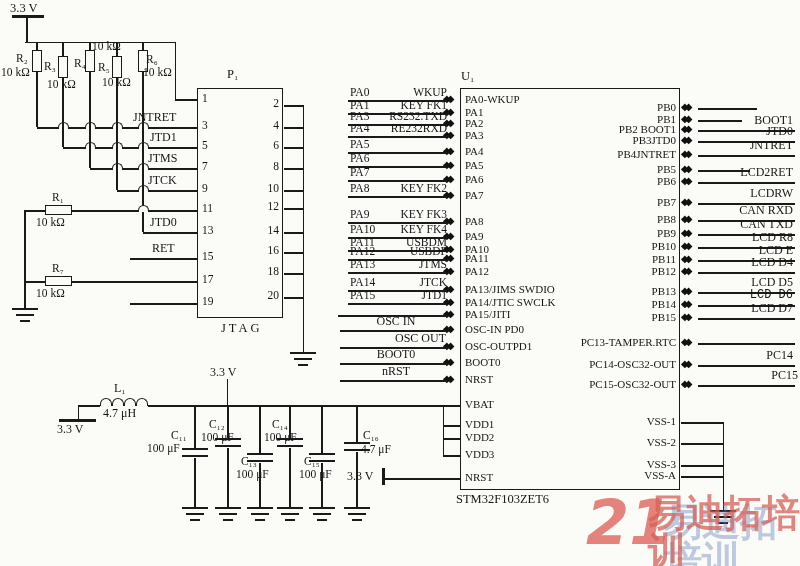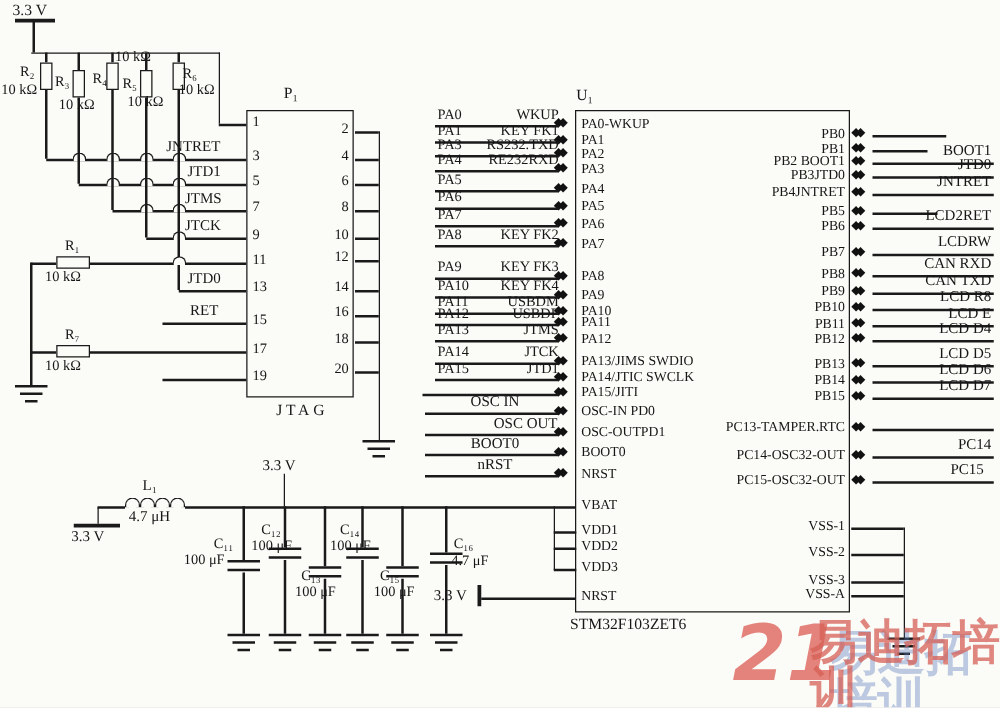--- a/index.html
+++ b/index.html
@@ -295,32 +295,32 @@
     <div class="wire" style="left: 698px; top: 260px; width: 97px; height: 1.6px;"></div>
     <div class="t r s12" style="right: 7px; top: 244px;">LCD E</div>
     <div class="arr" style="left: 681px; top: 265px;"></div>
     <div class="wire" style="left: 698px; top: 272px; width: 97px; height: 1.6px;"></div>
     <div class="t r s12" style="right: 7px; top: 256px;">LCD D4</div>
     <div class="arr" style="left: 681px; top: 285px;"></div>
     <div class="wire" style="left: 698px; top: 292px; width: 97px; height: 1.6px;"></div>
     <div class="t r s12" style="right: 7px; top: 276px;">LCD D5</div>
     <div class="arr" style="left: 681px; top: 298px;"></div>
     <div class="wire" style="left: 698px; top: 305px; width: 97px; height: 1.6px;"></div>
-    <div class="t r s12" style="right: 7px; top: 289px;">LCD D6</div>
+    <div class="t r s12" style="right: 7px; top: 289px; font-family: Liberation Mono, monospace;">LCD D6</div>
     <div class="arr" style="left: 681px; top: 311px;"></div>
     <div class="wire" style="left: 698px; top: 318px; width: 97px; height: 1.6px;"></div>
     <div class="t r s12" style="right: 7px; top: 302px;">LCD D7</div>
     <div class="arr" style="left: 681px; top: 336px;"></div>
     <div class="wire" style="left: 698px; top: 343px; width: 97px; height: 1.6px;"></div>
     <div class="arr" style="left: 681px; top: 358px;"></div>
     <div class="wire" style="left: 698px; top: 365px; width: 97px; height: 1.6px;"></div>
     <div class="t r s12" style="right: 7px; top: 349px;">PC14</div>
     <div class="arr" style="left: 681px; top: 378px;"></div>
     <div class="wire" style="left: 698px; top: 385px; width: 97px; height: 1.6px;"></div>
-    <div class="t r s12" style="right: 13px; top: 369px;">PC15</div>
+    <div class="t r s12" style="right: 2px; top: 369px;">PC15</div>
     <div class="wire" style="left: 681px; top: 422px; width: 42px; height: 1.5px;"></div>
     <div class="wire" style="left: 681px; top: 443px; width: 42px; height: 1.5px;"></div>
     <div class="wire" style="left: 681px; top: 465px; width: 42px; height: 1.5px;"></div>
     <div class="wire" style="left: 681px; top: 476px; width: 42px; height: 1.5px;"></div>
     <div class="wire" style="left: 722.5px; top: 422px; width: 1.6px; height: 90px;"></div>
     <div class="wire" style="left: 710px; top: 510px; width: 26px; height: 2.2px;"></div>
     <div class="wire" style="left: 714px; top: 516px; width: 18px; height: 2.2px;"></div>
     <div class="wire" style="left: 718px; top: 522px; width: 10px; height: 2.2px;"></div>
     <div class="t s12" style="left: 57px; top: 423px;">3.3 V</div>
     <div class="wire" style="left: 59px; top: 419px; width: 37px; height: 2.5px;"></div>

